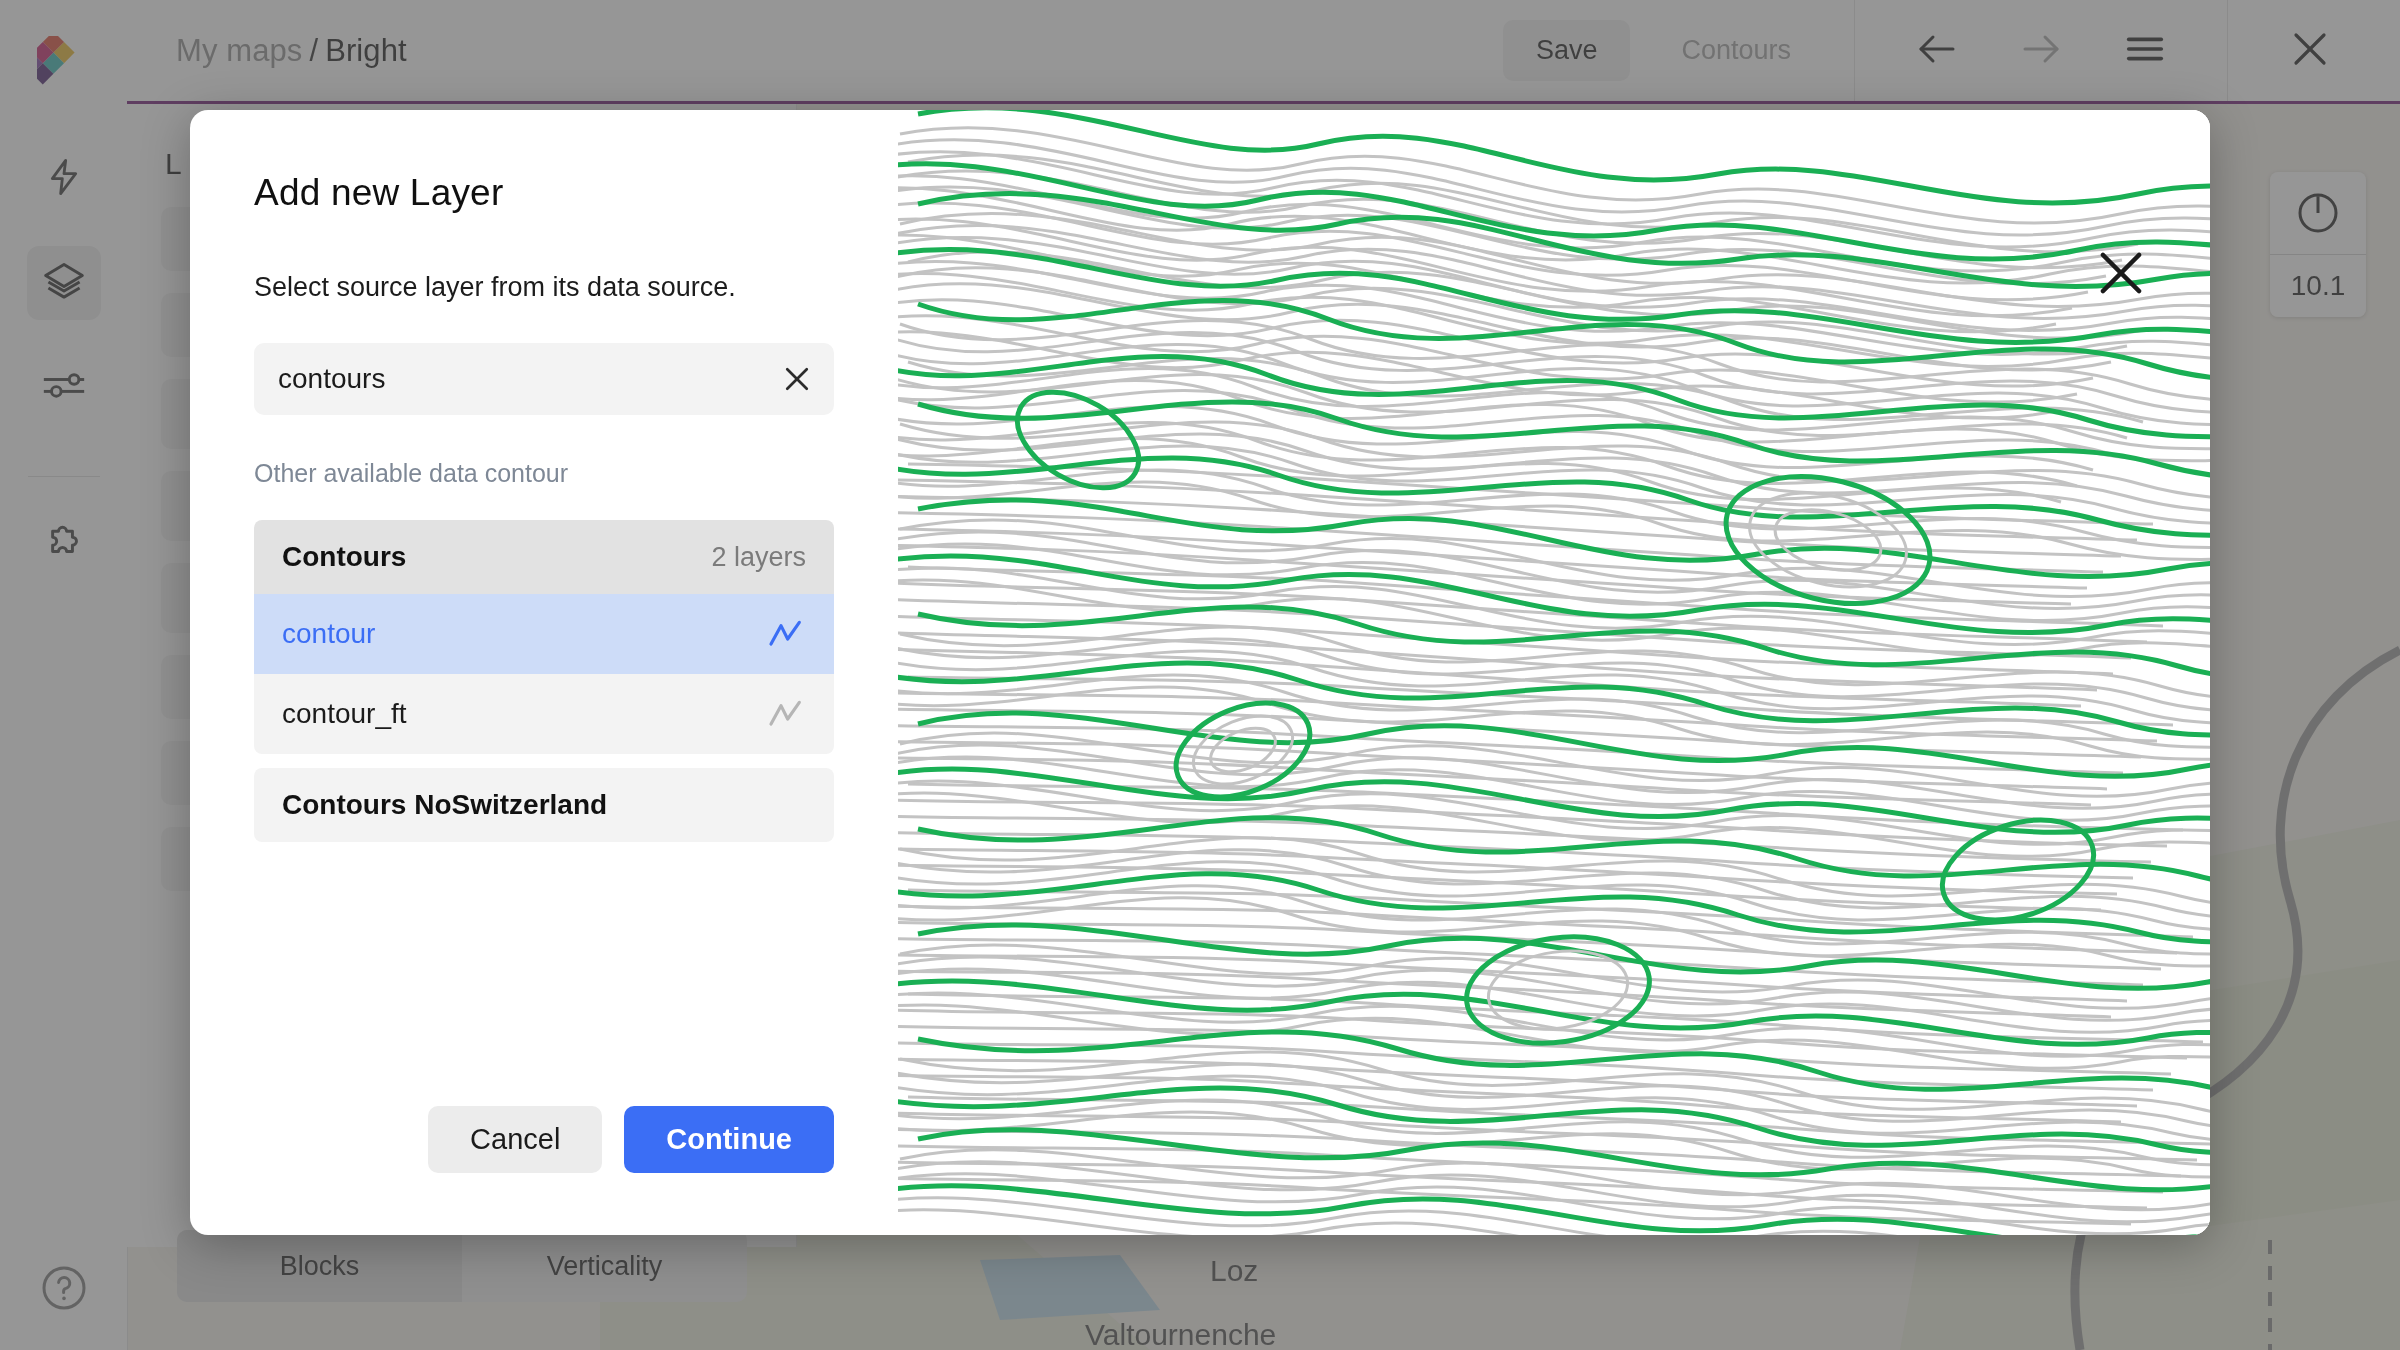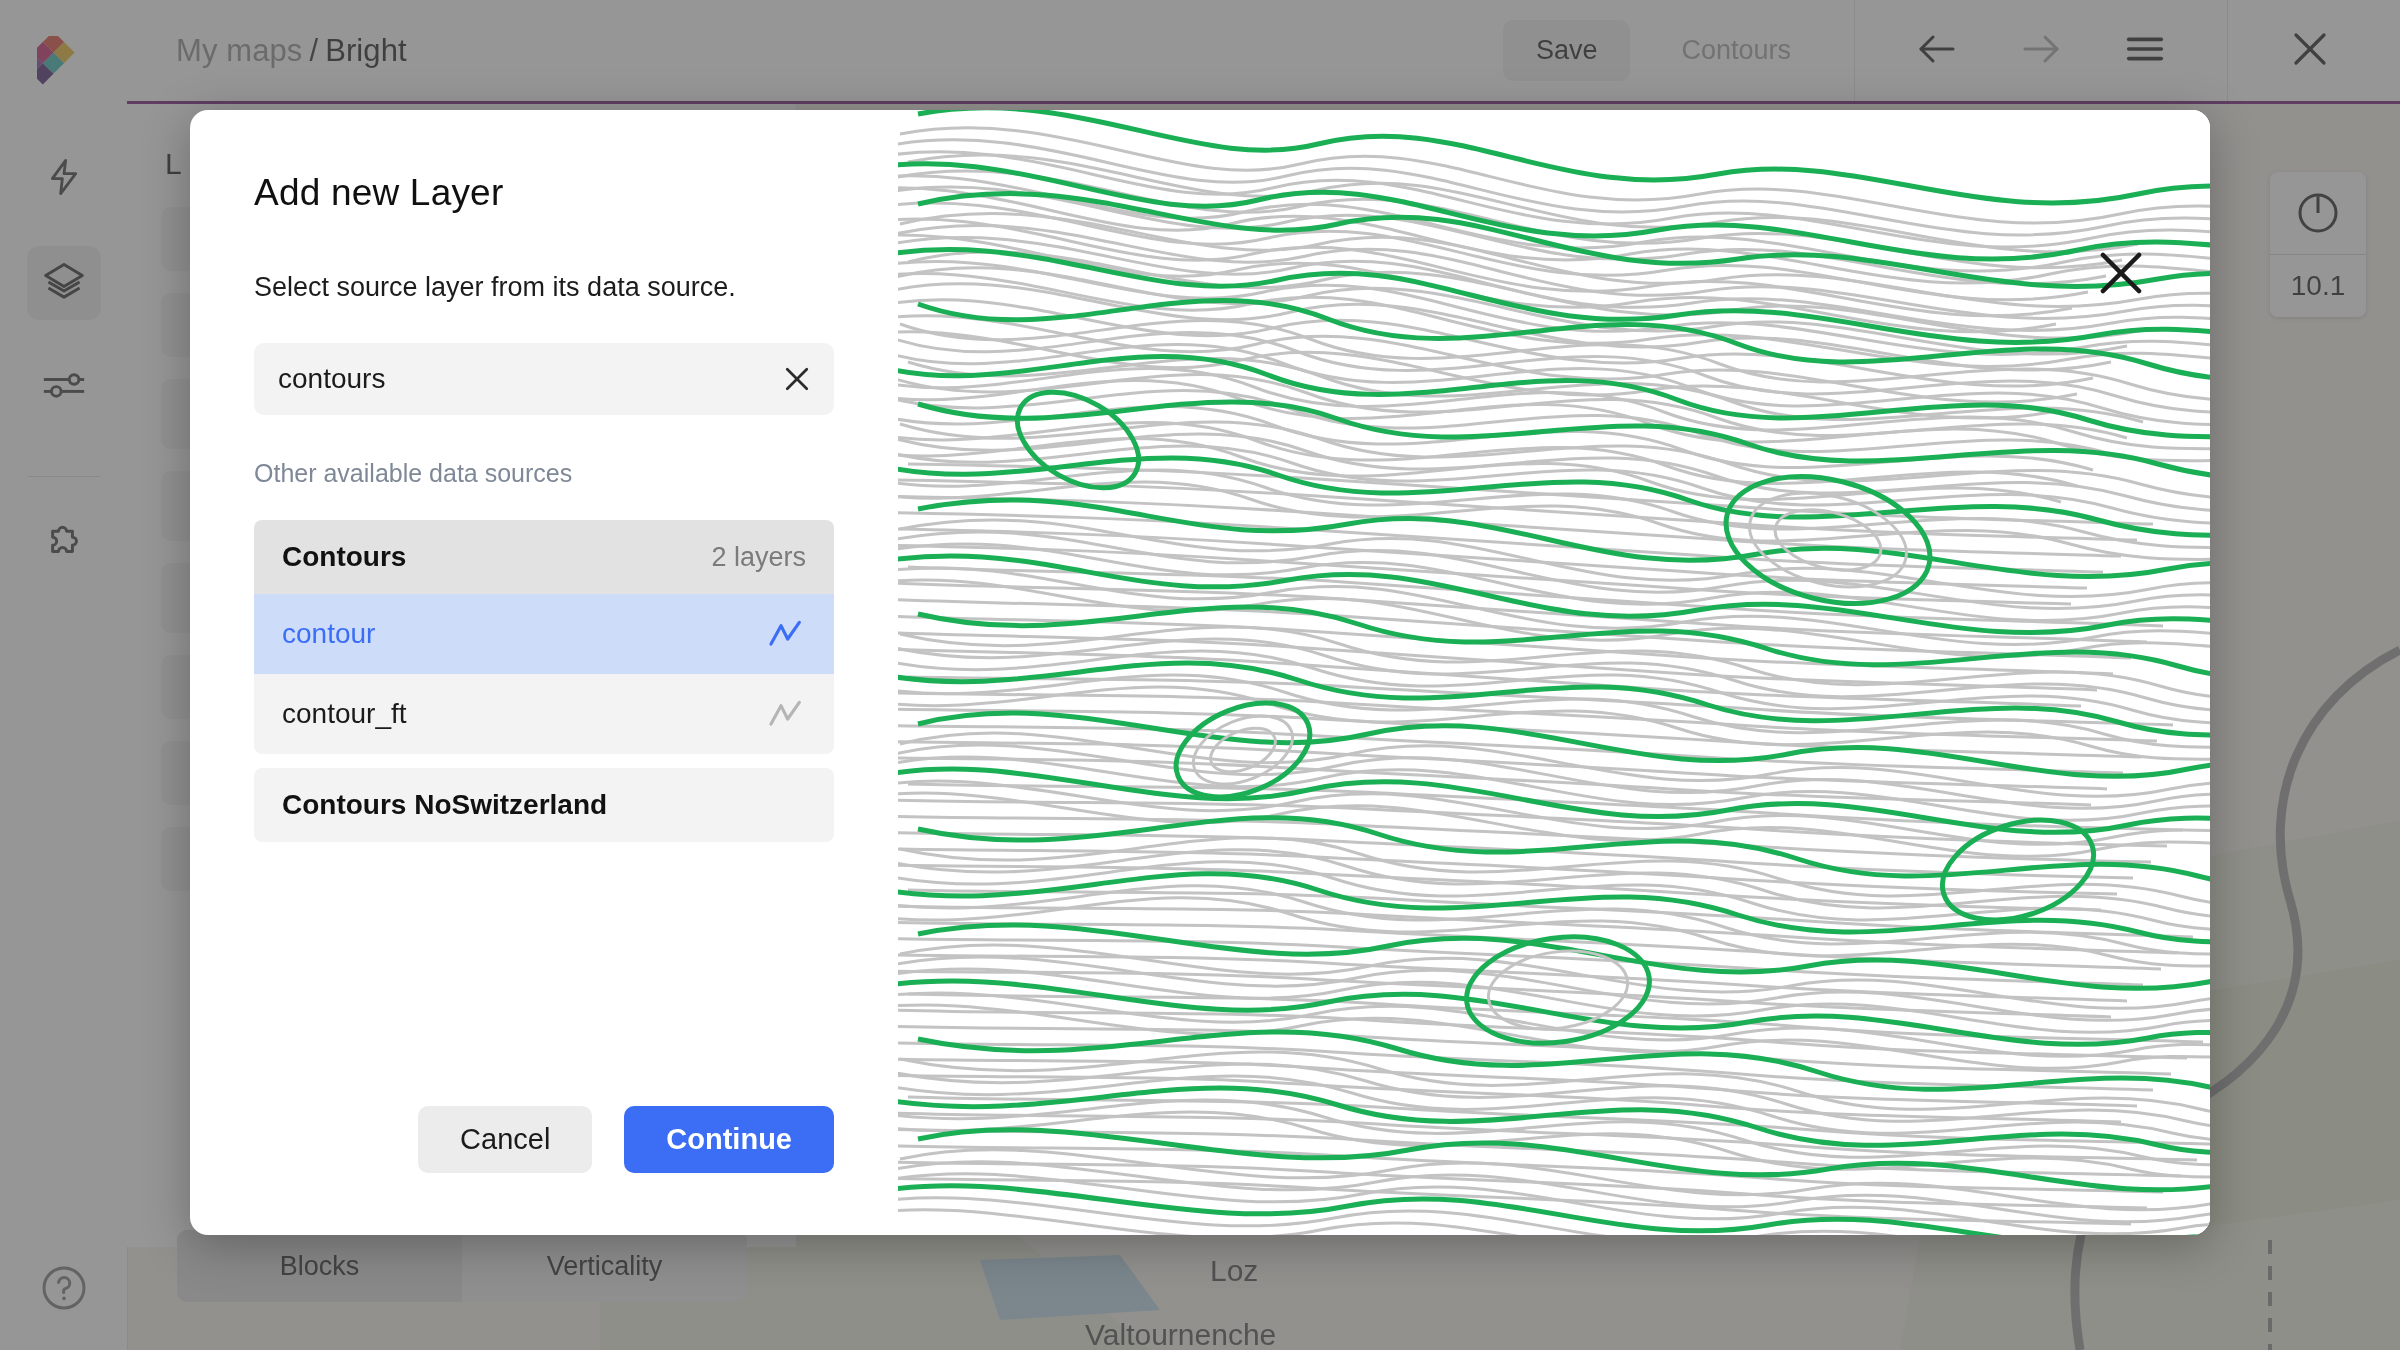--- a/index.html
+++ b/index.html
@@ -290,21 +290,21 @@
   .src-item.selected {
     background: #cddcf8;
     color: #3b6ef5;
   }
   .src-item .src-icon { margin-left: auto; display:flex; }
 
   
   #modal-footer {
     position: absolute;
     left: 64px; right: 64px; bottom: 62px;
-    display: flex; justify-content: flex-end; gap: 32px;
+    display: flex; justify-content: flex-end; gap: 22px;
   }
   #cancel-button {
     background: #ececec; color: #1b1b1b;
     border: none; border-radius: 10px;
     font-size: 29px; font-family: inherit;
     padding: 17px 42px; cursor: pointer;
   }
   #continue-button {
     background: #3b6ef5; color: #ffffff;
     border: none; border-radius: 10px;
@@ -504,21 +504,21 @@
       <div id="search-field">
         <input id="search-input" type="text" value="contours" style="">
         <span id="search-clear">
           <svg width="36" height="36" viewBox="0 0 24 24" stroke="#2b2b2b" stroke-width="1.8" stroke-linecap="round">
             <line x1="5.5" y1="5.5" x2="18.5" y2="18.5"></line>
               <line x1="18.5" y1="5.5" x2="5.5" y2="18.5"></line>
           </svg>
         </span>
       </div>
 
-      <div id="sources-label">Other available data sources</div>
+      <div id="sources-label">Other available data contour</div>
 
       <div id="source-list">
 
         <div class="src-group">
           <div class="src-header">
             <span>Contours</span>
             <span class="src-count">2 layers</span>
           </div>
 
           <div class="src-item selected">

